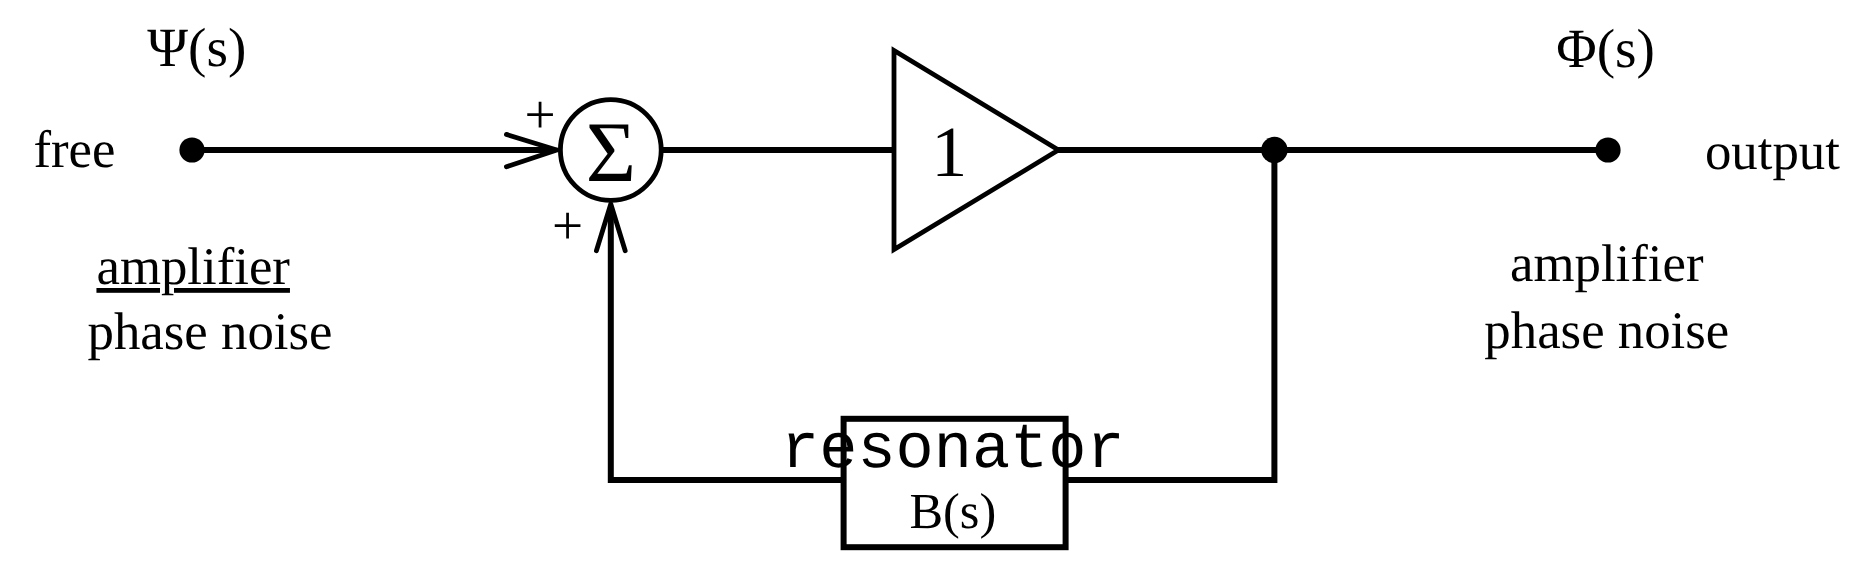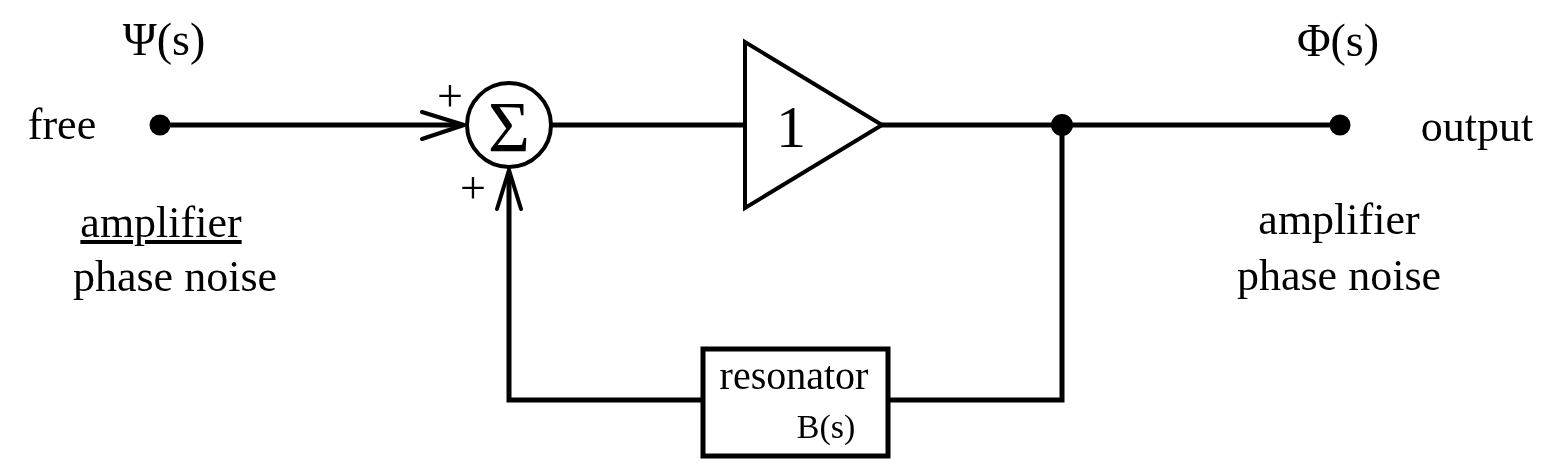--- a/index.html
+++ b/index.html
@@ -24,22 +24,22 @@
     transform:translate(-50%,-50%);
     line-height:1;
     white-space:nowrap;
     color:var(--ink);
   }
   .fs44 { font-size:44px; }
   .fs46 { font-size:46px; }
   .sigma { font-size:72px; }
   .gain  { font-size:60px; }
   .nf    { font-size:45px; }
-  .boxtxt1 { font-size:40px; }
-  .boxtxt2 { font-size:34px;margin-left:32px; }
+  .boxtxt1 { font-size:53px;font-family:Liberation Mono, monospace; }
+  .boxtxt2 { font-size:42px; }
 </style>
 </head>
 <body>
 
 <div class="canvas">
 
   <svg class="geom" viewBox="0 0 1550 473" xmlns="http://www.w3.org/2000/svg">
 
     <path class="wire" d="M160,125 H461"></path>
     <path class="wire" d="M551,125 H1340"></path>

